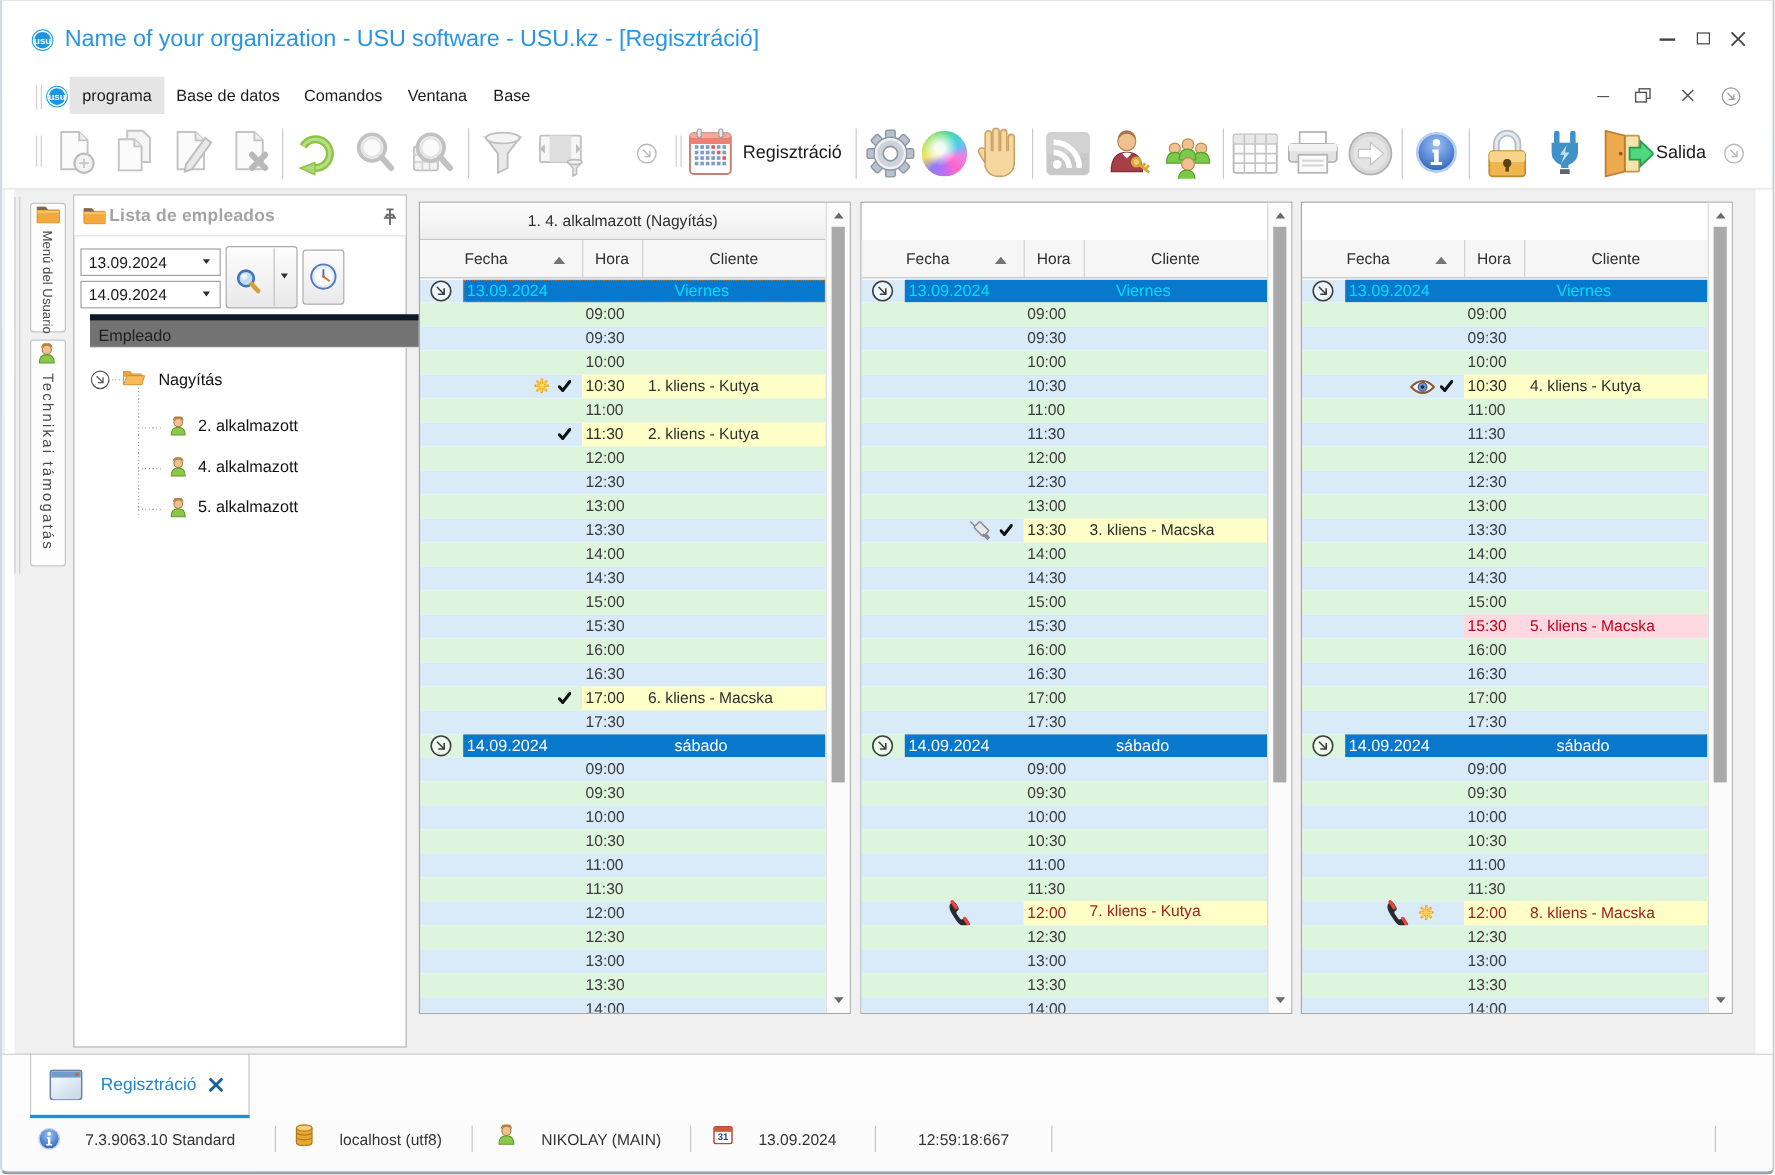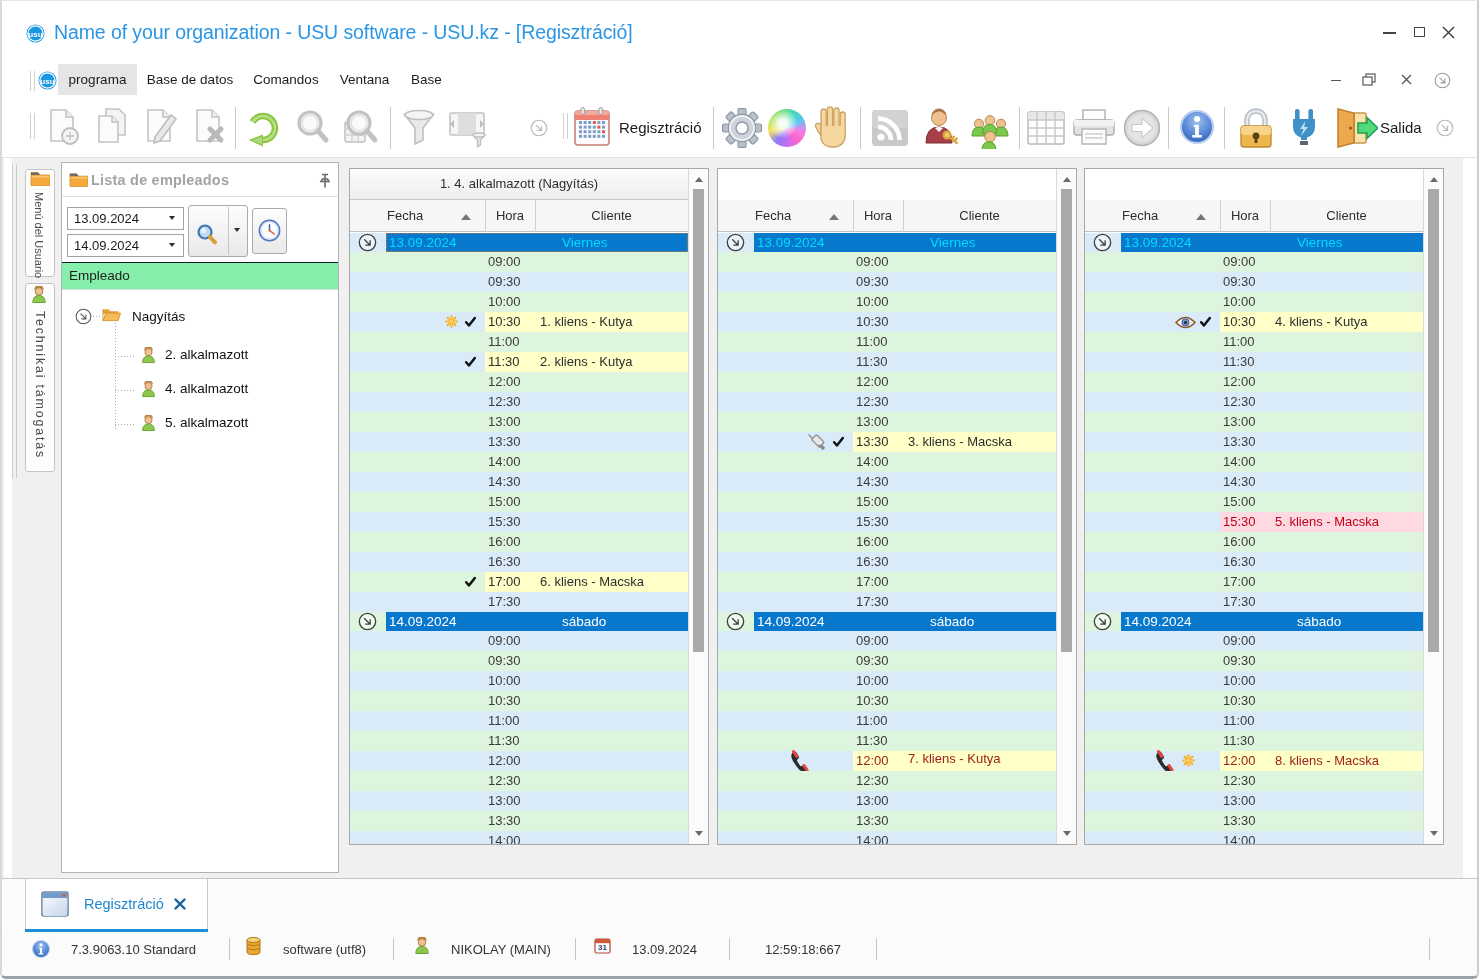--- a/index.html
+++ b/index.html
@@ -12,21 +12,21 @@
 .tb-div{position:absolute;top:106px;height:42px;width:1px;background:#c9c9c9}
 .content{position:absolute;left:0;top:156px;width:1479px;height:722px;background:#f0f0f0;border-top:1px solid #e2e2e2;border-bottom:1px solid #c6c6c6}
 .vtab{position:absolute;left:23px;width:30px;background:#fdfdfd;border:1px solid #c6c6c6;border-radius:3px}
 .vtxt{position:absolute;left:31px;writing-mode:vertical-rl;color:#4c4c4c;white-space:nowrap}
 .lista{position:absolute;left:59px;top:161px;width:278px;height:711px;background:#fff;border:1px solid #b2b2b2}
 .lheader{position:absolute;left:0;top:0;width:276px;height:34px;background:#fff;border-bottom:1px solid #e0e0e0}
 .ltitle{position:absolute;left:29px;top:9px;font-size:14.5px;font-weight:bold;color:#a3a3a3;letter-spacing:.2px}
 .datebox{position:absolute;left:5px;width:117px;height:23px;background:#fff;border:1px solid #a3a3a3;font-size:13px;color:#1a1a1a;line-height:21px;padding-left:6px}
 .darr{position:absolute;width:0;height:0;border-left:3.5px solid transparent;border-right:3.5px solid transparent;border-top:4.5px solid #2e2e2e}
 .btn{position:absolute;background:linear-gradient(#fdfdfd,#e9e9e9);border:1px solid #ababab;border-radius:3px}
-.emple{position:absolute;left:0;top:99px;width:276px;height:28px;background:#86efac;border-top:1px solid #0f172a;border-bottom:1px solid #d8d8d8;font-size:13.5px;color:#1f1f1f;line-height:26px;padding-left:7px}
+.emple{position:absolute;left:13px;top:99px;width:276px;height:28px;background:#737373;border-top:5px solid #0f172a;border-bottom:1px solid #d8d8d8;font-size:13.5px;color:#1f1f1f;line-height:26px;padding-left:7px}
 .tree-t{position:absolute;font-size:13.5px;color:#111;white-space:nowrap}
 .dot-h{position:absolute;height:1px;background-image:repeating-linear-gradient(to right,#ababab 0 1px,transparent 1px 3px)}
 .dot-v{position:absolute;width:1px;background-image:repeating-linear-gradient(to bottom,#ababab 0 1px,transparent 1px 3px)}
 .panel{position:absolute;top:167px;width:360px;height:677px;background:#fff;border:1px solid #a8a8a8}
 .ptitle{position:absolute;left:0;top:0;width:338px;height:31px;background:linear-gradient(#fcfcfc,#eeeeee);border-bottom:1px solid #c6c6c6;font-size:13px;color:#2e2e2e;text-align:center;line-height:30px}
 .phead{position:absolute;left:0;top:31px;width:338px;height:32px;background:#f6f6f6;border-bottom:1px solid #c2c2c2;font-size:13px;color:#2e2e2e}
 .pbody{position:absolute;left:0;top:64px;width:338px;height:611px;overflow:hidden;background:#fff}
 .row{position:absolute;left:0;width:338px}
 .dbar{position:absolute;left:36px;top:0;width:302px;height:19px;background:#0878cd;font-size:13.5px;line-height:19px}
 .tt{position:absolute;left:138px;font-size:13px;color:#3a3a3a}
@@ -855,21 +855,21 @@
 <circle cx="20" cy="11.5" r="3.2" fill="#fff"></circle>
 <path d="M16.5 17.5 h5.5 v11 h3 v2.6 h-10 v-2.6 h3 v-8.4 h-1.5 z" fill="#fff"></path>
       </svg>
       <span style="left:69px">7.3.9063.10 Standard</span>
       <div class="sep" style="left:227px"></div>
       <svg style="position:absolute;left:243px;top:4px" width="17" height="20" viewBox="0 0 17 20">
 <path d="M2 4 v12 q0 2.6 6.5 2.6 q6.5 0 6.5 -2.6 V4" fill="#e8a733" stroke="#b07a18" stroke-width="1"></path>
 <ellipse cx="8.5" cy="4" rx="6.5" ry="2.6" fill="#f6cf7a" stroke="#b07a18" stroke-width="1"></ellipse>
 <path d="M2 8.5 q6.5 2.8 13 0 M2 12.5 q6.5 2.8 13 0" fill="none" stroke="#b07a18" stroke-width="1"></path>
       </svg>
-      <span style="left:281px">software (utf8)</span>
+      <span style="left:281px">localhost (utf8)</span>
       <div class="sep" style="left:391px"></div>
       <svg class="abs" style="left:411px;top:5px" width="18" height="18" viewBox="0 0 18 18">
 <circle cx="9" cy="5.4" r="3.8" fill="#f0c18f" stroke="#a8763e" stroke-width=".9"></circle>
 <path d="M4.2 4 a4.8 4.8 0 0 1 9.6 0 q-2.4 -2.6 -4.8 -2.6 q-2.4 0 -4.8 2.6" fill="#b5803e"></path>
 <path d="M2.8 16.5 q0 -7 6.2 -7 q6.2 0 6.2 7 z" fill="#8ec74e" stroke="#5d9a26" stroke-width=".9"></path>
       </svg>
       <span style="left:449px">NIKOLAY (MAIN)</span>
       <div class="sep" style="left:573px"></div>
       <svg class="abs" style="left:592px;top:5px" width="17" height="17" viewBox="0 0 17 17">
 <rect x="1" y="2" width="15" height="14" rx="1.5" fill="#fdfdfd" stroke="#b5452e" stroke-width="1.2"></rect>

